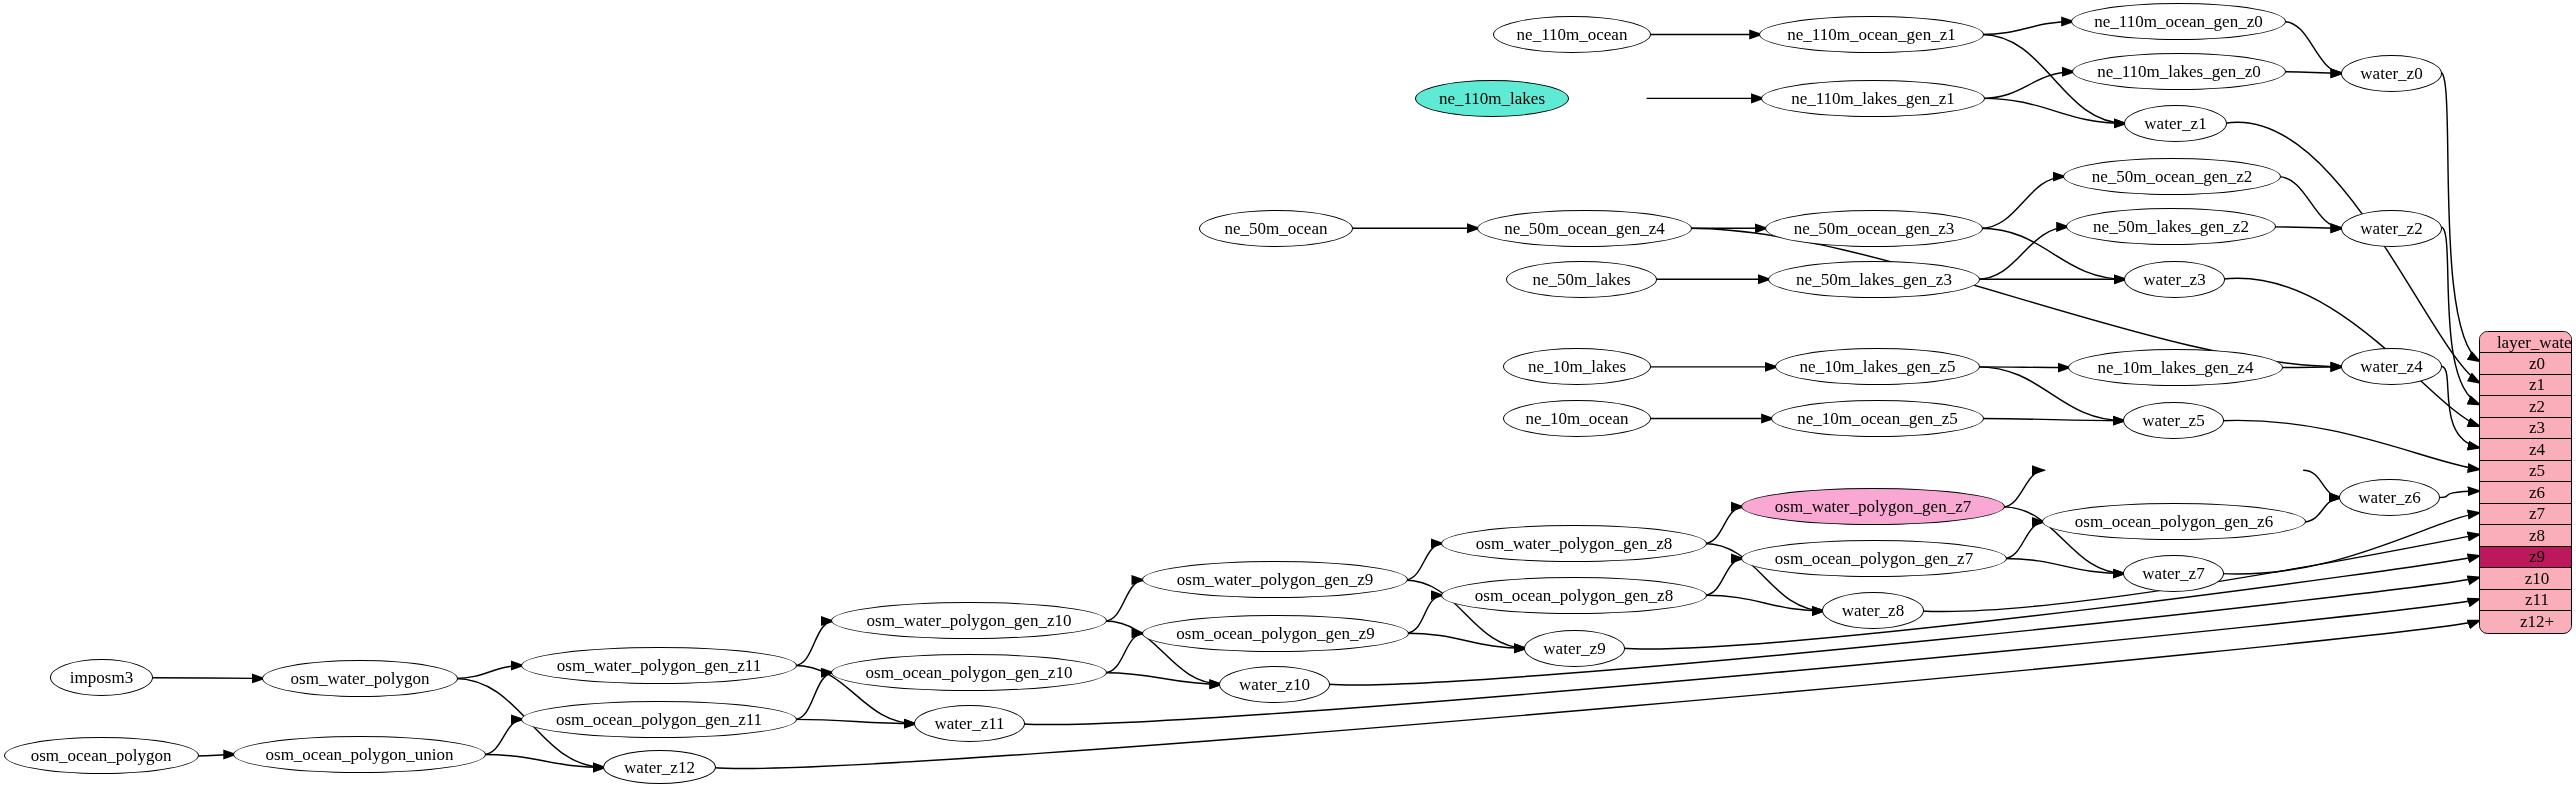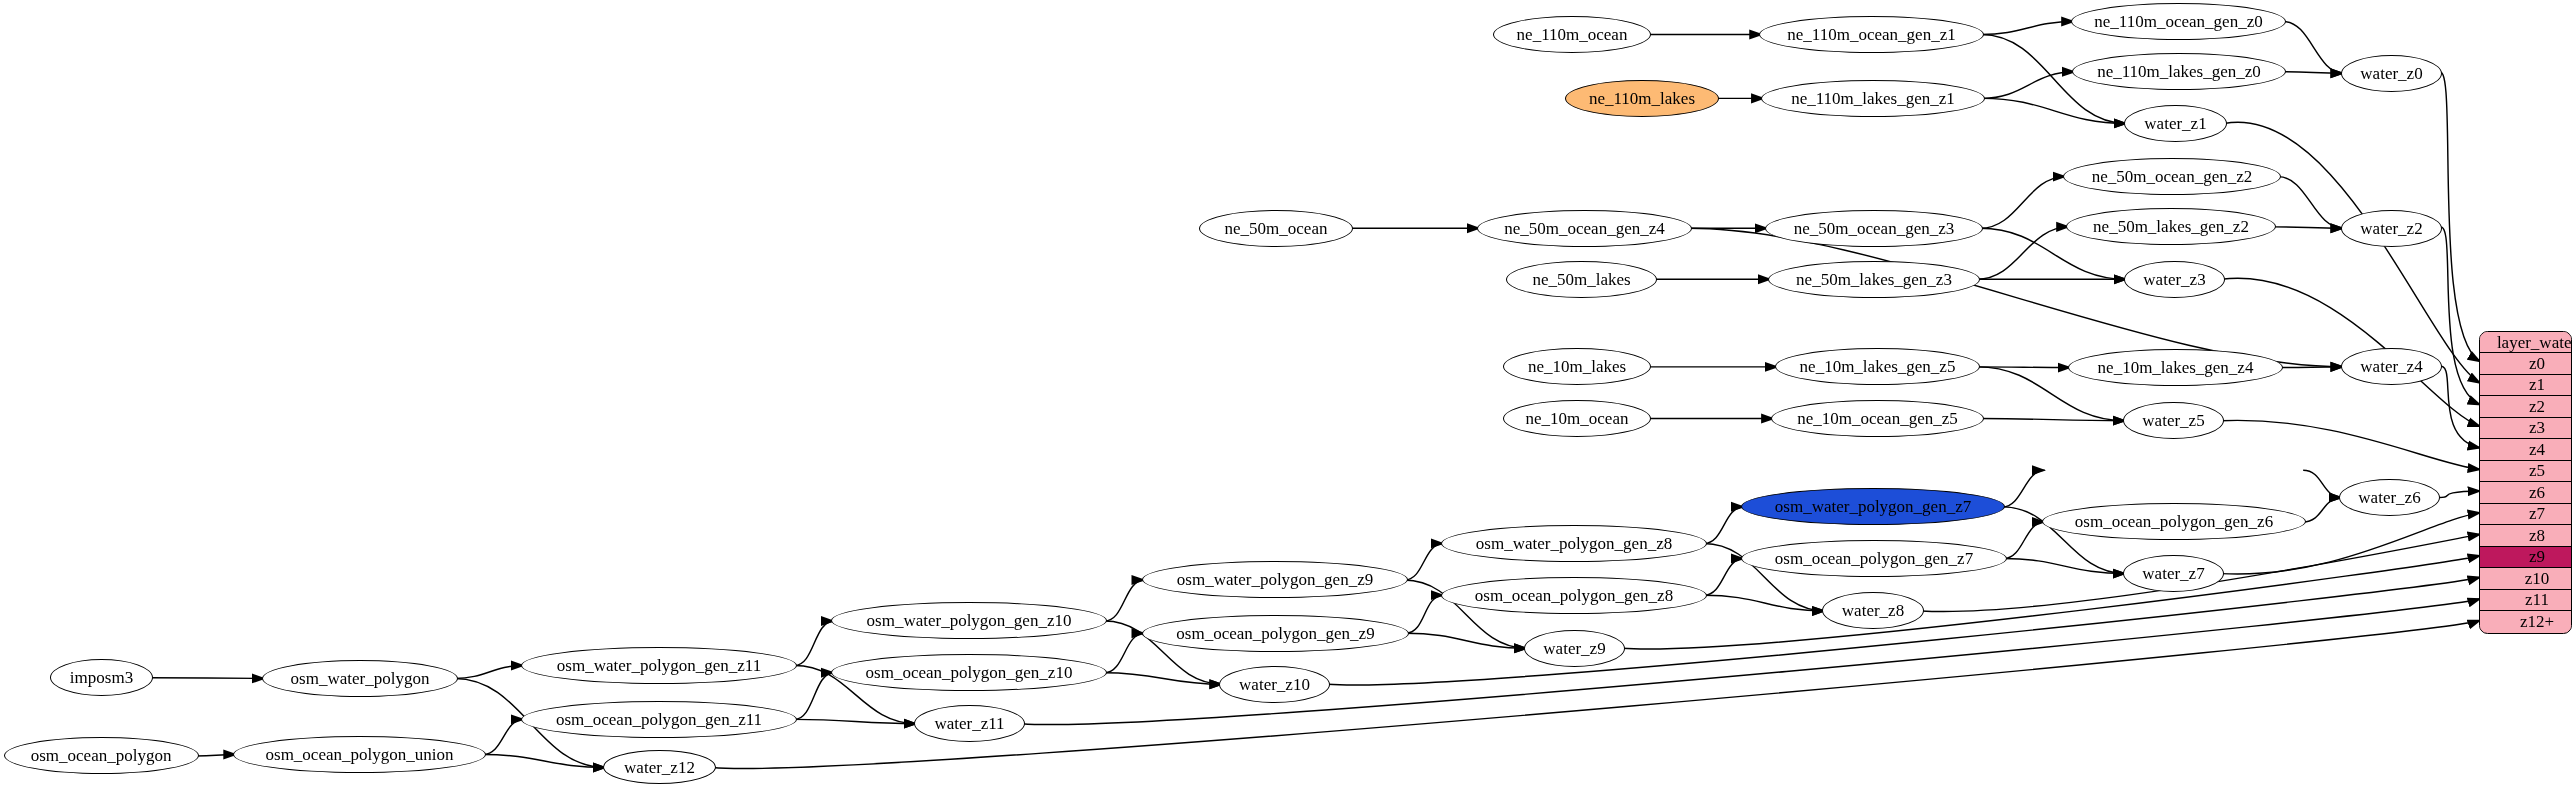--- a/index.html
+++ b/index.html
@@ -114,21 +114,21 @@
     </div>
 <div class="node" style="left: 1493px; top: 16px; width: 158px; height: 37px; background: rgb(255, 255, 255); border: 1.4px solid rgb(0, 0, 0);">
       <span>ne_110m_ocean</span>
     </div>
     <div class="node" style="left: 1759px; top: 16px; width: 225px; height: 37px; background: rgb(255, 255, 255); border: 1.4px solid rgb(0, 0, 0);">
       <span>ne_110m_ocean_gen_z1</span>
     </div>
     <div class="node" style="left: 2071px; top: 2.9px; width: 215px; height: 37px; background: rgb(255, 255, 255); border: 1.4px solid rgb(0, 0, 0);">
       <span>ne_110m_ocean_gen_z0</span>
     </div>
-    <div class="node" style="left: 1565px; top: 80px; width: 154px; height: 37px; background: #fdba74; border: 1.4px solid rgb(0, 0, 0);">
+    <div class="node" style="left: 1415px; top: 80px; width: 154px; height: 37px; background: #5eead4; border: 1.4px solid rgb(0, 0, 0);">
       <span>ne_110m_lakes</span>
     </div>
     <div class="node" style="left: 1761px; top: 80px; width: 224px; height: 37px; background: rgb(255, 255, 255); border: 1.4px solid rgb(0, 0, 0);">
       <span>ne_110m_lakes_gen_z1</span>
     </div>
     <div class="node" style="left: 2072px; top: 53px; width: 214px; height: 37px; background: rgb(255, 255, 255); border: 1.4px solid rgb(0, 0, 0);">
       <span>ne_110m_lakes_gen_z0</span>
     </div>
     <div class="node" style="left: 2341px; top: 55px; width: 101px; height: 37px; background: rgb(255, 255, 255); border: 1.4px solid rgb(0, 0, 0);">
       <span>water_z0</span>
@@ -183,21 +183,21 @@
     </div>
     <div class="node" style="left: 2123px; top: 402px; width: 101px; height: 37px; background: rgb(255, 255, 255); border: 1.4px solid rgb(0, 0, 0);">
       <span>water_z5</span>
     </div>
     <div class="node" style="left: 2042px; top: 503px; width: 264px; height: 37px; background: rgb(255, 255, 255); border: 1.4px solid rgb(0, 0, 0);">
       <span>osm_ocean_polygon_gen_z6</span>
     </div>
     <div class="node" style="left: 2339px; top: 479px; width: 101px; height: 37px; background: rgb(255, 255, 255); border: 1.4px solid rgb(0, 0, 0);">
       <span>water_z6</span>
     </div>
-    <div class="node" style="left: 1741px; top: 488px; width: 264px; height: 37px; background: #1d4ed8; border: 1.4px solid rgb(0, 0, 0);">
+    <div class="node" style="left: 1741px; top: 488px; width: 264px; height: 37px; background: #f9a8d4; border: 1.4px solid rgb(0, 0, 0);">
       <span>osm_water_polygon_gen_z7</span>
     </div>
     <div class="node" style="left: 1741px; top: 540px; width: 266px; height: 37px; background: rgb(255, 255, 255); border: 1.4px solid rgb(0, 0, 0);">
       <span>osm_ocean_polygon_gen_z7</span>
     </div>
     <div class="node" style="left: 2123px; top: 555px; width: 101px; height: 37px; background: rgb(255, 255, 255); border: 1.4px solid rgb(0, 0, 0);">
       <span>water_z7</span>
     </div>
     <div class="node" style="left: 1441px; top: 525px; width: 266px; height: 37px; background: rgb(255, 255, 255); border: 1.4px solid rgb(0, 0, 0);">
       <span>osm_water_polygon_gen_z8</span>

